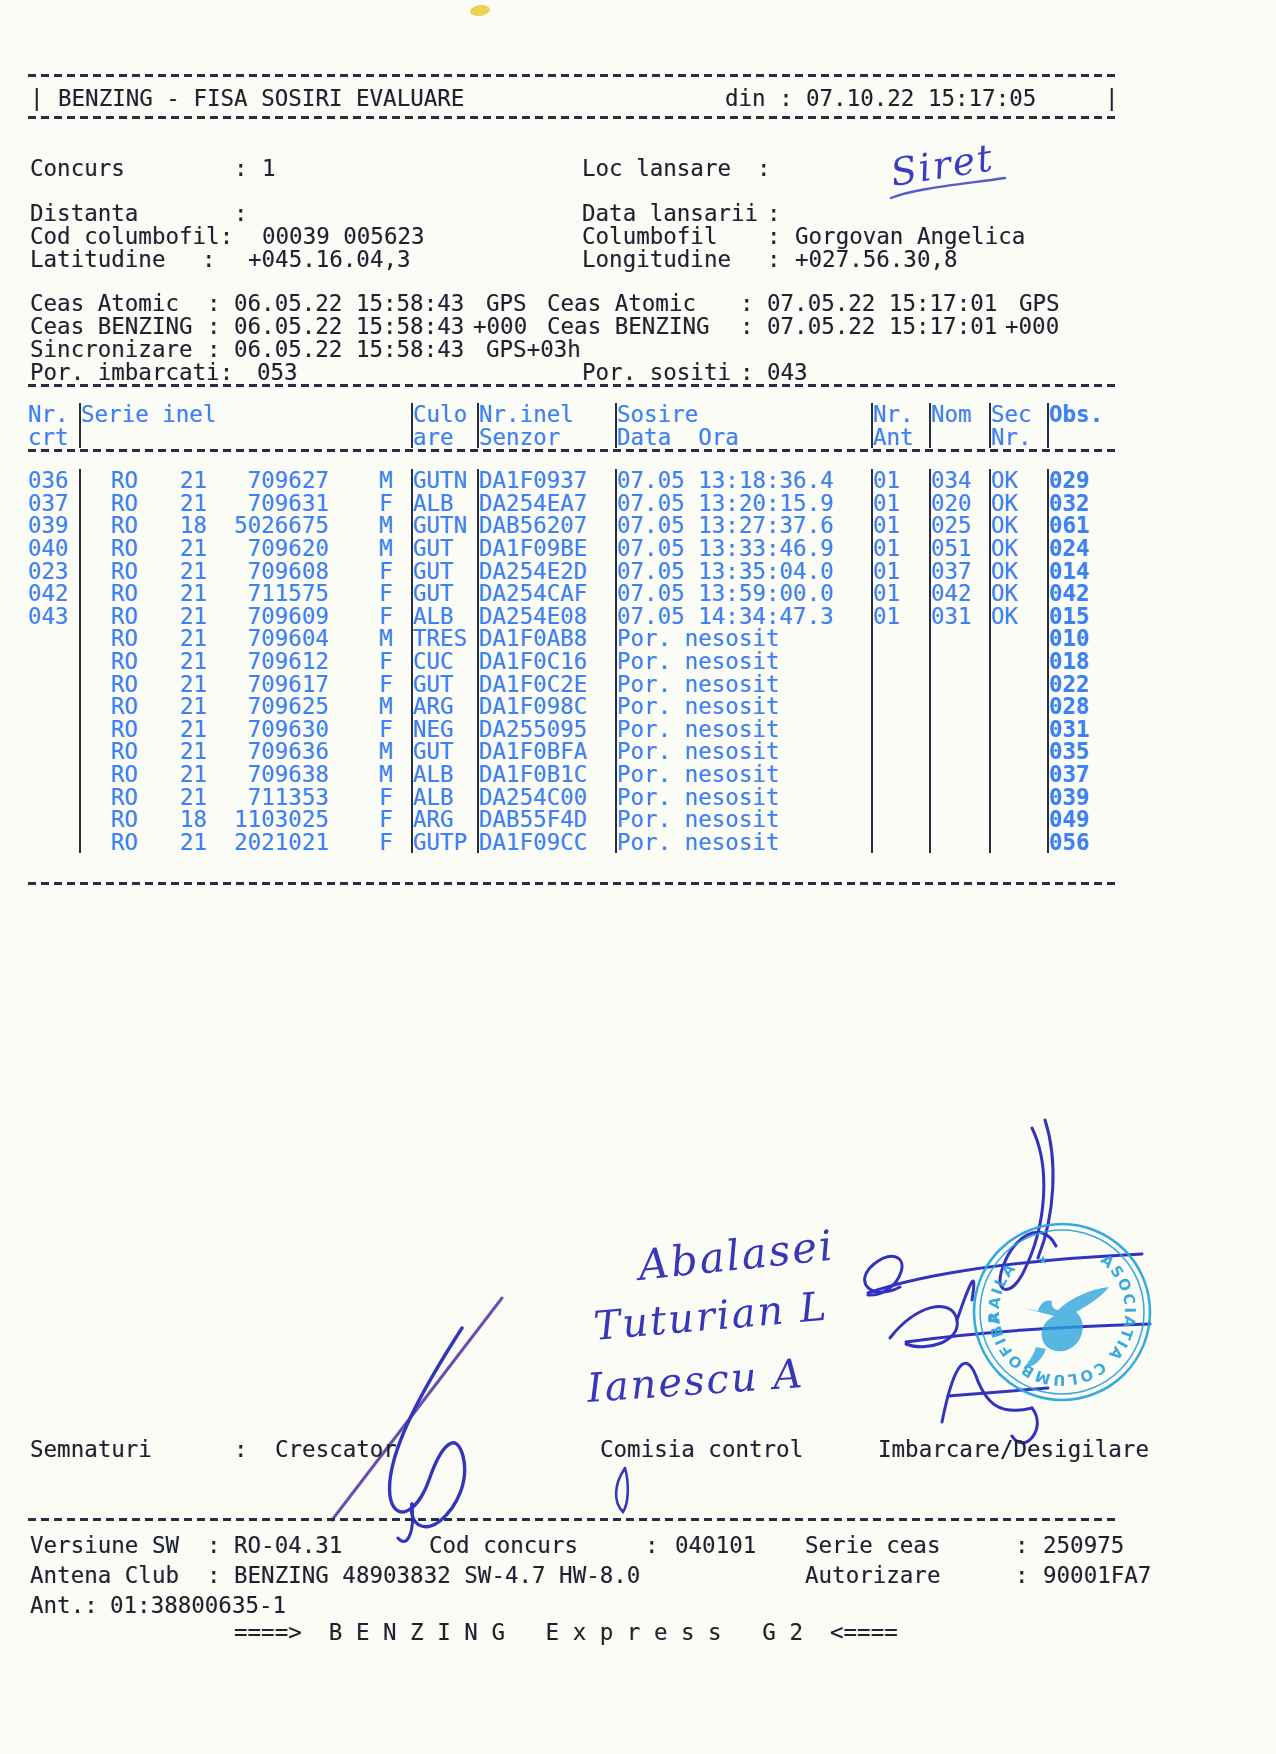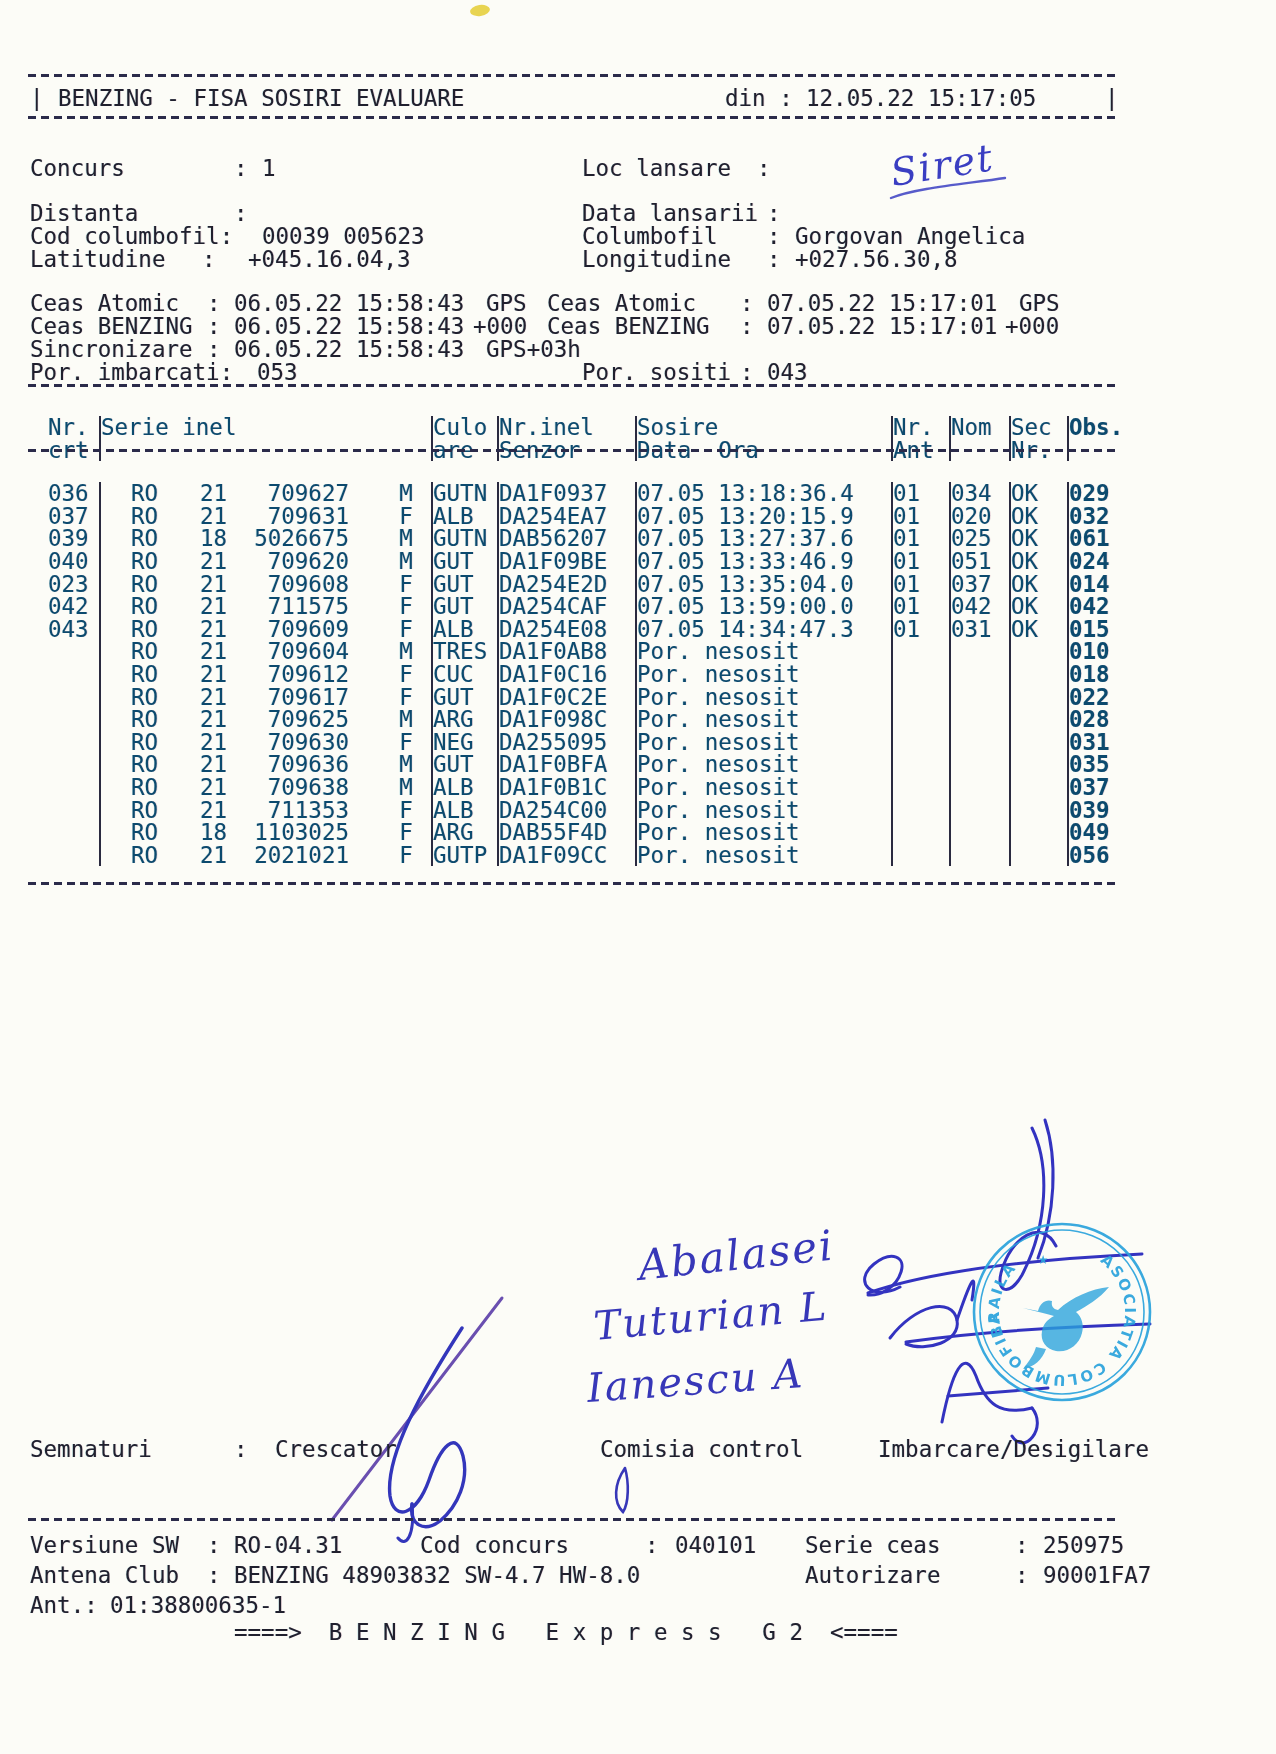--- a/index.html
+++ b/index.html
@@ -12,23 +12,23 @@
   .t{
     position:absolute; white-space:pre; line-height:24px;
     text-shadow:0.6px 0 rgba(150,40,90,.18),-0.6px 0 rgba(0,140,160,.2);
   }
   .dash{
     position:absolute; left:28px; width:1090px; height:3px;
     background:repeating-linear-gradient(90deg,#2b2b4a 0 8px,transparent 8px 13px);
   }
   
   table.arr{
-    position:absolute; left:28px; top:416px; width:1090px;
+    position:absolute; left:28px; top:403px; width:1090px;
     border-collapse:collapse; table-layout:fixed;
-    font-size:22.5px; color:#0c4a6e;margin-left:20px;
+    font-size:22.5px; color:#3b82f6;
   }
   table.arr td, table.arr th{
     padding:0; margin:0; font-weight:normal; text-align:left;
     white-space:pre; height:22.6px; line-height:22.6px;
     border-right:2px solid #2a2a40; overflow:hidden;
     text-shadow:0.6px 0 rgba(150,40,90,.18),-0.6px 0 rgba(0,140,160,.2);
   }
   table.arr td:last-child, table.arr th:last-child{border-right:none;font-weight:bold;}
   table.arr tr.spacer td{border:none; height:21px;}
   thead th{vertical-align:top;}
@@ -64,21 +64,21 @@
 <body>
 
 <div class="page">
 
   <div class="speck"></div>
 
   <div class="dash" style="top:74px"></div>
   <span class="t" style="left:30px;top:86px">|</span>
   <span class="t" style="left:58px;top:86px">BENZING - FISA SOSIRI EVALUARE</span>
   <span class="t" style="left:725px;top:86px">din :</span>
-  <span class="t" style="left:806px;top:86px">12.05.22 15:17:05</span>
+  <span class="t" style="left:806px;top:86px">07.10.22 15:17:05</span>
   <span class="t" style="left:1105px;top:86px">|</span>
   <div class="dash" style="top:116px"></div>
 
   <span class="t" style="left:30px;top:156px">Concurs</span>
   <span class="t" style="left:234px;top:156px">:</span>
   <span class="t" style="left:262px;top:156px">1</span>
   <span class="t" style="left:582px;top:156px">Loc lansare</span>
   <span class="t" style="left:757px;top:156px">:</span>
 
   <span class="t" style="left:30px;top:201px">Distanta</span>
@@ -430,21 +430,21 @@
   <span class="t" style="left:234px;top:1437px">:</span>
   <span class="t" style="left:275px;top:1437px">Crescator</span>
   <span class="t" style="left:600px;top:1437px">Comisia control</span>
   <span class="t" style="left:878px;top:1437px">Imbarcare/Desigilare</span>
 
   <div class="dash" style="top:1518px"></div>
 
   <span class="t" style="left:30px;top:1533px">Versiune SW</span>
   <span class="t" style="left:207px;top:1533px">:</span>
   <span class="t" style="left:234px;top:1533px">RO-04.31</span>
-  <span class="t" style="left:420px;top:1533px">Cod concurs</span>
+  <span class="t" style="left:429px;top:1533px">Cod concurs</span>
   <span class="t" style="left:645px;top:1533px">:</span>
   <span class="t" style="left:675px;top:1533px">040101</span>
   <span class="t" style="left:805px;top:1533px">Serie ceas</span>
   <span class="t" style="left:1015px;top:1533px">:</span>
   <span class="t" style="left:1043px;top:1533px">250975</span>
 
   <span class="t" style="left:30px;top:1563px">Antena Club</span>
   <span class="t" style="left:207px;top:1563px">:</span>
   <span class="t" style="left:234px;top:1563px">BENZING 48903832 SW-4.7 HW-8.0</span>
   <span class="t" style="left:805px;top:1563px">Autorizare</span>

